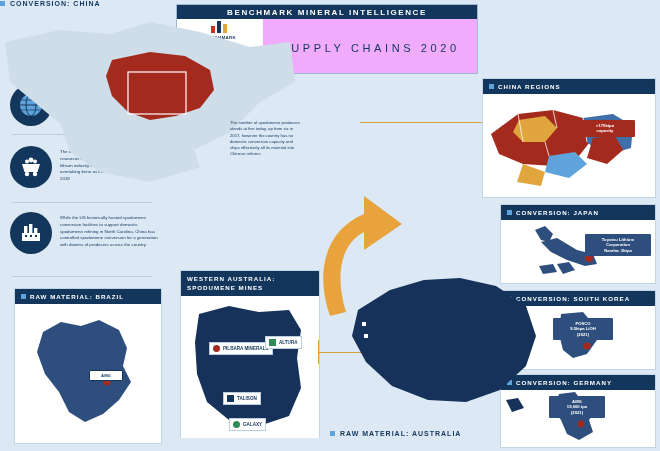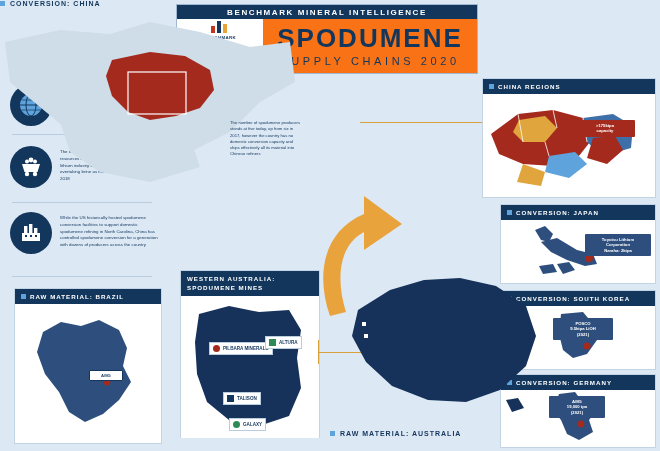--- a/index.html
+++ b/index.html
@@ -9,21 +9,21 @@
     font-family:"Liberation Sans", sans-serif;
     position:relative;
     overflow:hidden;
     color:#13365c;
   }
   .root{position:absolute;inset:0;}
 
   
   .header{
     position:absolute;left:176px;top:4px;width:300px;height:68px;
-    background:#f97316;border:1px solid #9fb8cf;
+    background:#f0abfc;border:1px solid #9fb8cf;
   }
   .header-top{
     background:#13365c;color:#ffffff;height:14px;
     display:flex;align-items:center;justify-content:center;
     font-size:8px;letter-spacing:1.6px;font-weight:bold;
   }
   .header-body{display:flex;height:54px;}
   .logo-box{
     width:86px;background:#ffffff;display:flex;flex-direction:column;
     align-items:center;justify-content:center;padding-top:2px;
@@ -125,21 +125,20 @@
             <span class="bar b3"></span>
         </div>
         <div class="logo-title">BENCHMARK</div>
         <div class="logo-title">MINERAL</div>
         <div class="logo-title">INTELLIGENCE</div>
         <div class="logo-url">WWW.BENCHMARKMINERALS.COM</div>
         <div class="logo-url">INFO@BENCHMARKMINERALS.COM</div>
         <div class="logo-url">@BENCHMARKMIN</div>
       </div>
       <div class="title-box">
-        <div class="title-main">SPODUMENE</div>
         <div class="title-sub">SUPPLY CHAINS 2020</div>
       </div>
     </div>
   </div>
 
   <div class="side-item s1">
     <div class="side-icon">
       <svg width="28" height="28" viewBox="0 0 28 28">
           <circle cx="14" cy="14" r="11" fill="#5fa3dc"></circle>
           <ellipse cx="14" cy="14" rx="5" ry="11" fill="none" stroke="#13365c" stroke-width="1"></ellipse>

